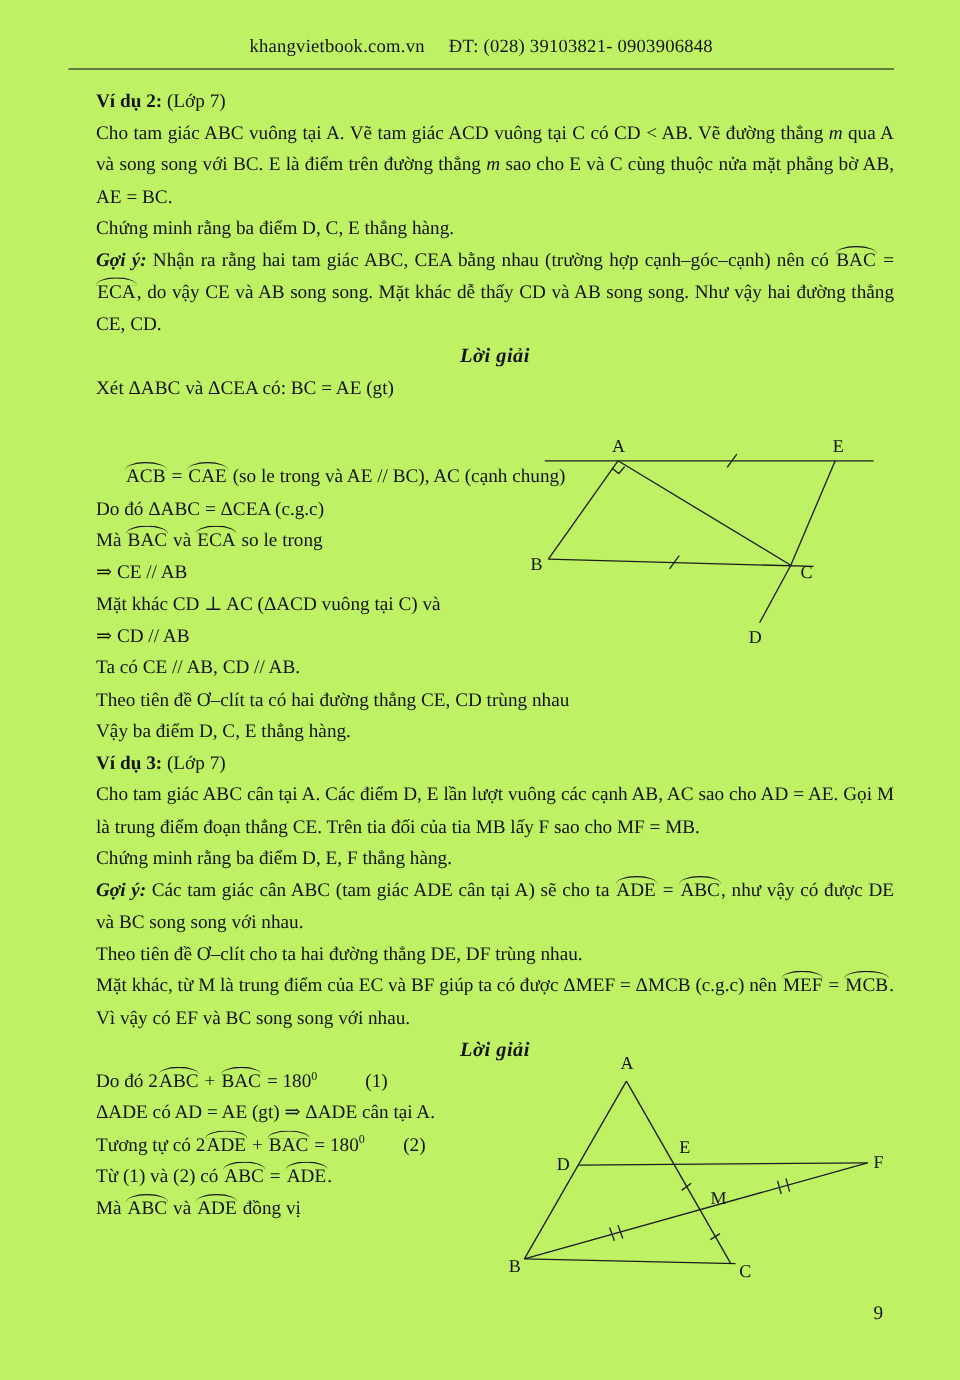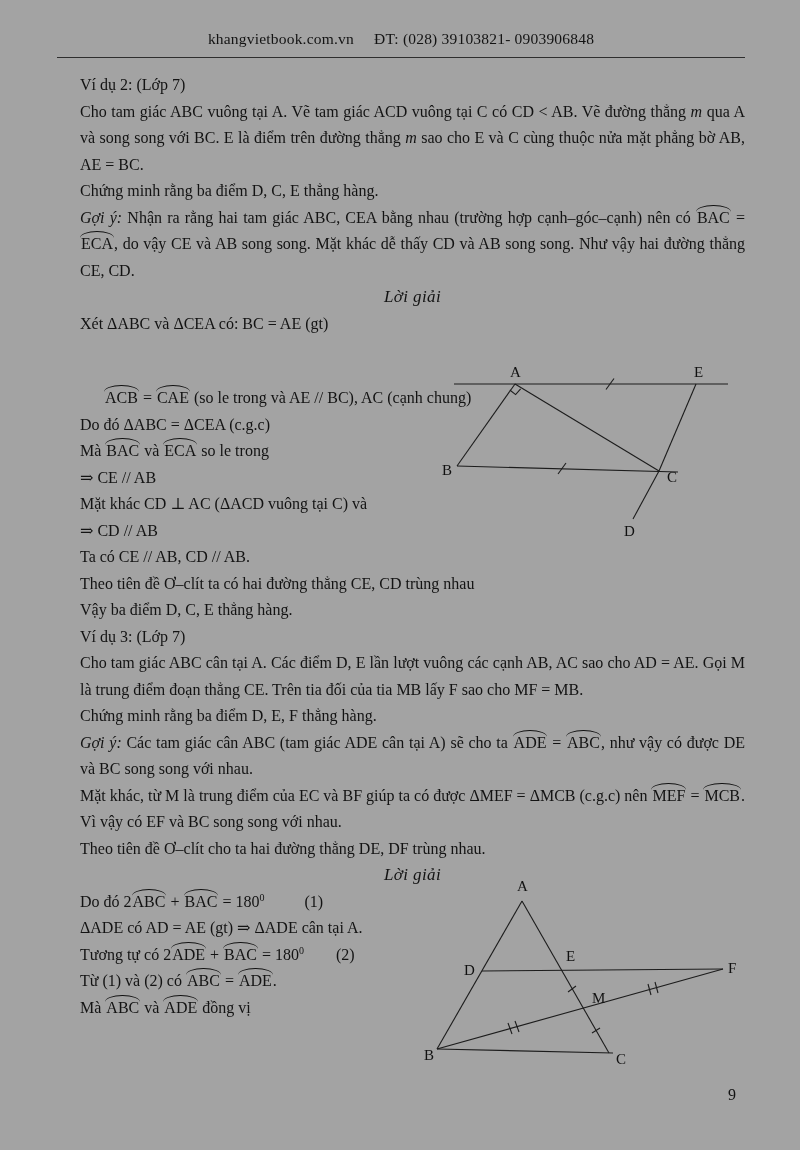--- a/index.html
+++ b/index.html
@@ -1,27 +1,27 @@
 <!DOCTYPE html>
 <html><head>
 <meta charset="utf-8">
 <style>
   * { margin:0; padding:0; box-sizing:border-box; }
   html,body { background:#ffffff; }
   body { font-family:"Liberation Serif","DejaVu Serif",serif; color:#131313; }
-  .page { position:relative; width:800px; height:1150px; background:#a3a3a3; overflow:hidden; margin:0 auto; }
+  .page { position:relative; width:800px; height:1150px; background:#bef264; overflow:hidden; margin:0 auto; }
   .header { margin:30px 55px 0 57px; padding-bottom:9px; text-align:center; font-size:15.5px;
             border-bottom:1.6px solid #2e2e2e; letter-spacing:.2px; }
   .header .hsep { margin-left:16px; }
   .content { margin:14px 55px 0 80px; font-size:16px; line-height:26.5px; }
   .line { text-align:justify; }
   .line.center { text-align:center; }
   .line.indent { padding-left:24px;margin-top:48px; }
   .line.heading { font-size:17px; letter-spacing:.4px; }
-  .b { font-weight:normal; }
+  .b { font-weight:bold; }
   .i { font-style:italic; }
   .sup { font-size:10px; vertical-align:super; line-height:0; }
   .hat { position:relative; display:inline-block; line-height:1.1; padding:0 1px; }
   .hat::before { content:""; position:absolute; left:0; right:0; top:-4px; height:6px;
                  border-top:1.4px solid #111; border-radius:50% / 100% 100% 0 0; }
   .figure { position:absolute; }
   #fig1 { left:440px; top:362px; }
   #fig2 { left:420px; top:874px; }
   .figure line, .figure path { stroke:#1c1c1c; stroke-width:1.1; fill:none; }
   .figure text { font-family:"Liberation Serif","DejaVu Serif",serif; font-size:15px; fill:#111; }
@@ -50,22 +50,22 @@
       <div class="line"><span>⇒ CE // AB</span></div>
       <div class="line"><span>Mặt khác CD ⊥ AC (ΔACD vuông tại C) và</span></div>
       <div class="line"><span>⇒ CD // AB</span></div>
       <div class="line"><span>Ta có CE // AB, CD // AB.</span></div>
       <div class="line"><span>Theo tiên đề Ơ–clít ta có hai đường thẳng CE, CD trùng nhau</span></div>
       <div class="line"><span>Vậy ba điểm D, C, E thẳng hàng.</span></div>
       <div class="line"><span class="b">Ví dụ 3:</span><span> (Lớp 7)</span></div>
       <div class="line justify"><span>Cho tam giác ABC cân tại A. Các điểm D, E lần lượt vuông các cạnh AB, AC sao cho AD = AE. Gọi M là trung điểm đoạn thẳng CE. Trên tia đối của tia MB lấy F sao cho MF = MB.</span></div>
       <div class="line"><span>Chứng minh rằng ba điểm D, E, F thẳng hàng.</span></div>
       <div class="line justify"><span class="b i">Gợi ý:</span><span> Các tam giác cân ABC (tam giác ADE cân tại A) sẽ cho ta </span><span class="hat">ADE</span><span> = </span><span class="hat">ABC</span><span>, như vậy có được DE và BC song song với nhau.</span></div>
+      <div class="line"><span>Theo tiên đề Ơ–clít cho ta hai đường thẳng DE, DF trùng nhau.</span></div>
       <div class="line justify"><span>Mặt khác, từ M là trung điểm của EC và BF giúp ta có được ΔMEF = ΔMCB (c.g.c) nên </span><span class="hat">MEF</span><span> = </span><span class="hat">MCB</span><span>. Vì vậy có EF và BC song song với nhau.</span></div>
-      <div class="line"><span>Theo tiên đề Ơ–clít cho ta hai đường thẳng DE, DF trùng nhau.</span></div>
       <div class="line center heading"><span class="b i">Lời giải</span></div>
       <div class="line"><span>Do đó 2</span><span class="hat">ABC</span><span> + </span><span class="hat">BAC</span><span> = 180</span><span class="sup">0</span><span>&nbsp;&nbsp;&nbsp;&nbsp;&nbsp;&nbsp;&nbsp;&nbsp;&nbsp;&nbsp;(1)</span></div>
       <div class="line"><span>ΔADE có AD = AE (gt) ⇒ ΔADE cân tại A.</span></div>
       <div class="line"><span>Tương tự có 2</span><span class="hat">ADE</span><span> + </span><span class="hat">BAC</span><span> = 180</span><span class="sup">0</span><span>&nbsp;&nbsp;&nbsp;&nbsp;&nbsp;&nbsp;&nbsp;&nbsp;(2)</span></div>
       <div class="line"><span>Từ (1) và (2) có </span><span class="hat">ABC</span><span> = </span><span class="hat">ADE</span><span>.</span></div>
       <div class="line"><span>Mà </span><span class="hat">ABC</span><span> và </span><span class="hat">ADE</span><span> đồng vị</span></div>
     </div>
 
   <svg id="fig1" class="figure" width="320" height="185" viewBox="0 0 320 185">
     <g>

